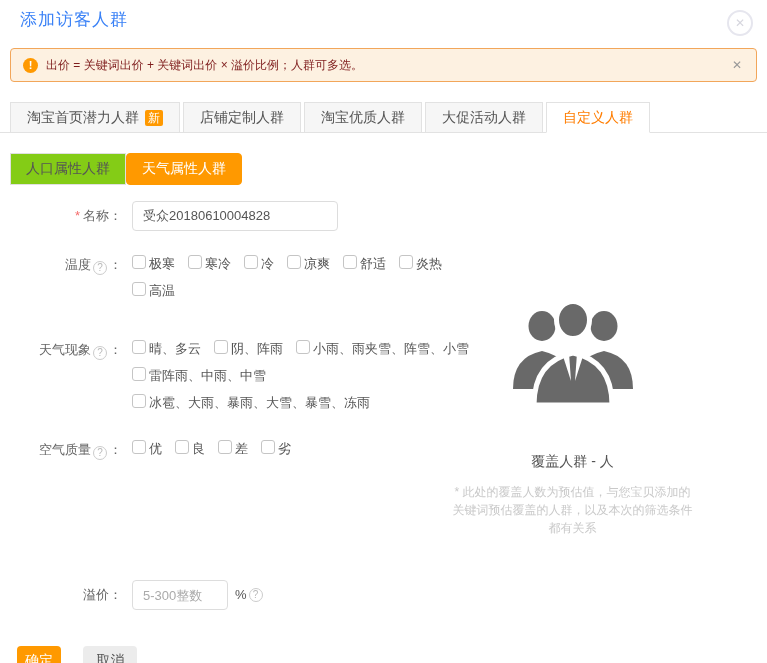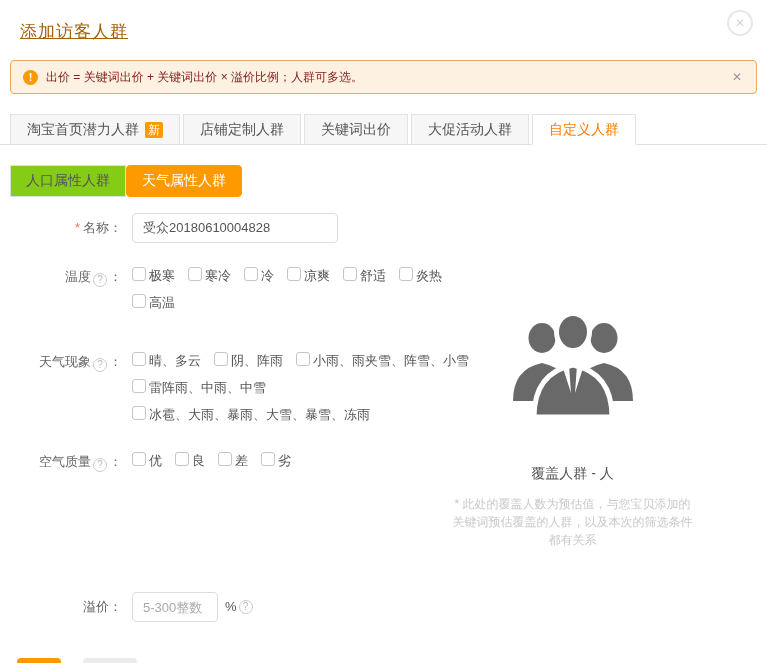--- a/index.html
+++ b/index.html
@@ -1,21 +1,21 @@
 <!DOCTYPE html>
 <html><head>
 <meta charset="utf-8">
 <style>
   * { margin:0; padding:0; box-sizing:border-box; }
   html,body { background:#fff; }
   body { font-family:"Liberation Sans","DejaVu Sans",sans-serif; color:#555; }
   .dialog { position:relative; width:767px; height:663px; background:#fff; overflow:hidden; }
 
   
-  .dialog-title { padding:20px 0 0 20px; font-size:17px; color:#a16207; letter-spacing:1px;text-decoration:underline; }
+  .dialog-title { padding:8px 0 0 20px; font-size:17px; color:#3b82f6; letter-spacing:1px; }
   .dialog-close { position:absolute; top:10px; right:14px; width:26px; height:26px;
     border:2px solid #e6e6ee; border-radius:50%; color:#d6d6de; font-size:12px;
     line-height:22px; text-align:center; cursor:pointer; }
 
   
   .alert { display:flex; align-items:center; height:34px; margin:17px 10px 0 10px;
     padding:0 12px; background:#fdf1e1; border:1px solid #f2a65a; border-radius:4px; }
   .alert-icon { flex:none; width:15px; height:15px; border-radius:50%; background:#f90;
     color:#fff; font-size:11px; font-weight:bold; line-height:15px; text-align:center; margin-right:8px; }
   .alert-text { flex:1; font-size:12px; color:#7f1d1d; }
@@ -44,21 +44,21 @@
   .form-label.tall { line-height:30px; }
   .form-control { margin-left:10px; }
   .required { color:#f56c6c; margin-right:3px; }
   .help { display:inline-block; width:14px; height:14px; border:1px solid #ccc; border-radius:50%;
     color:#b9b9b9; font-size:10px; line-height:12px; text-align:center; margin:0 2px;
     vertical-align:-2px; cursor:pointer; background:#fff; }
   .text-input { height:30px; border:1px solid #ddd; border-radius:4px; padding:12px 10px;
     font-size:13px; color:#555; font-family:inherit; outline:none; }
   .text-input::placeholder { color:#aaa; }
   .input-name { width:206px; }
-  .input-premium { width:86px; }
+  .input-premium { width:96px; }
   .unit { font-size:13px; color:#555; margin-left:7px; line-height:30px; }
   .inline-center { display:flex; align-items:center; }
 
   .row-name { margin-bottom:24px; }
   .block-temp { margin-bottom:24px; }
   .block-weather { margin-bottom:28px;margin-top:40px; }
   .row-premium { margin-top:120px; }
   .cb-line { display:flex; align-items:center; margin-bottom:9px; }
   .cb-line:last-child { margin-bottom:0; }
   .cb-item { display:flex; margin-right:13px; font-size:13px; color:#555; cursor:pointer; white-space:nowrap; }
@@ -92,21 +92,21 @@
 
   <div class="tabs">
     <div class="tab">
       <span>淘宝首页潜力人群</span>
       <span class="badge">新</span>
     </div>
     <div class="tab">
       <span>店铺定制人群</span>
     </div>
     <div class="tab">
-      <span>关键词出价</span>
+      <span>淘宝优质人群</span>
     </div>
     <div class="tab">
       <span>大促活动人群</span>
     </div>
     <div class="tab active">
       <span>自定义人群</span>
     </div>
   </div>
 
   <div class="subtabs">

